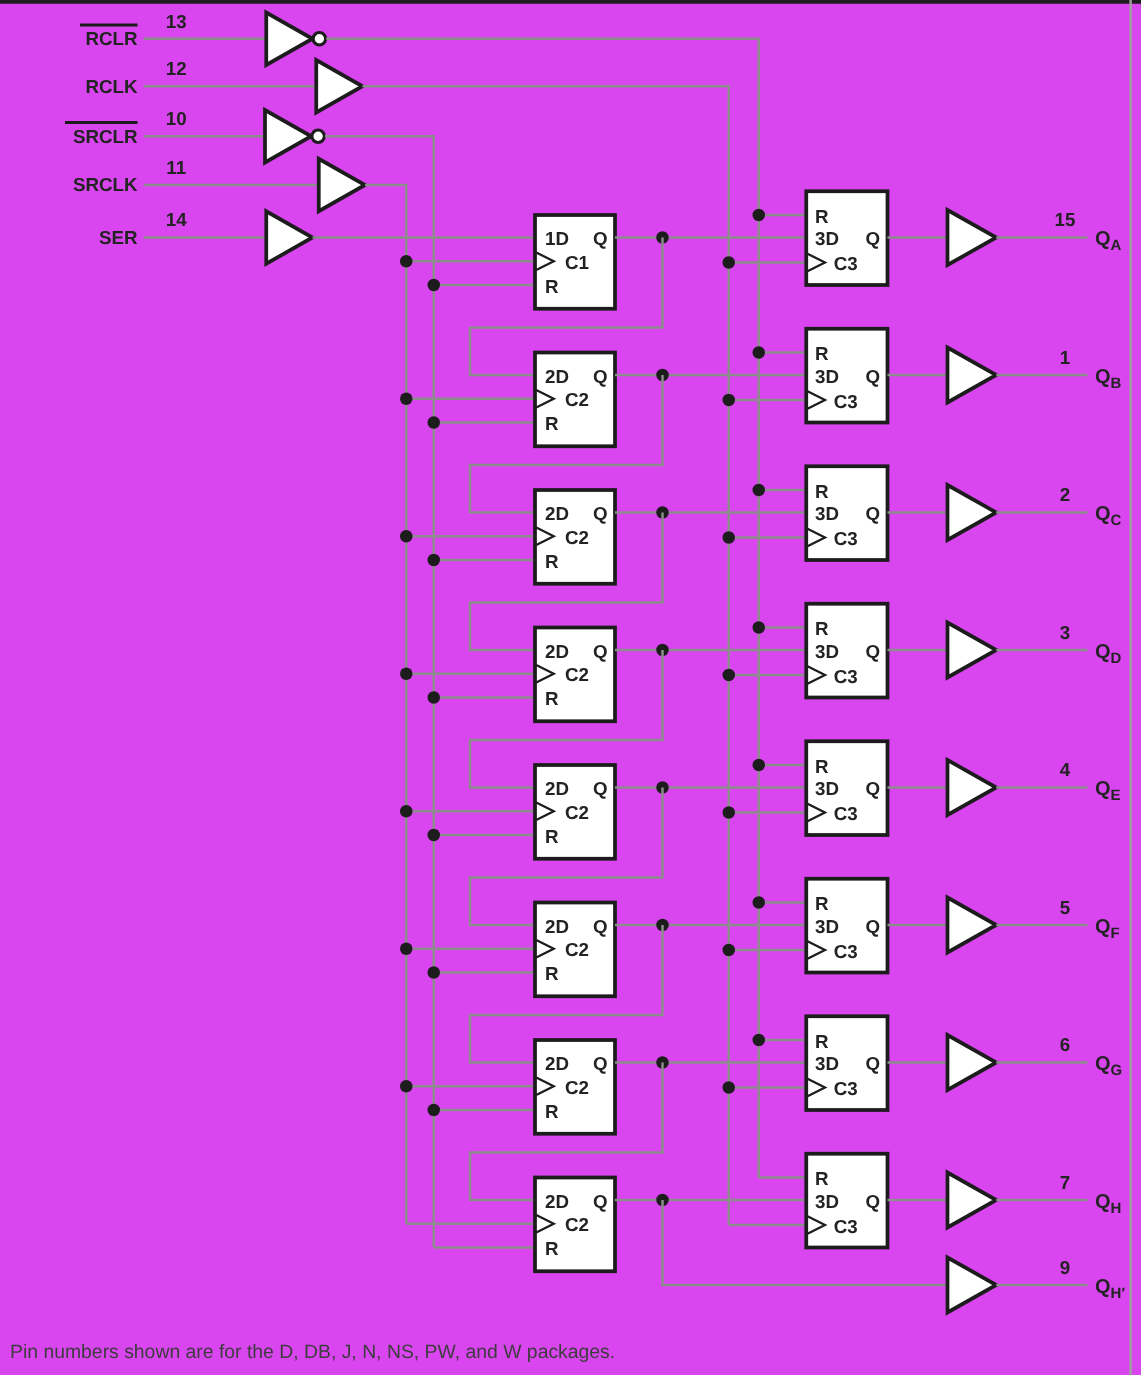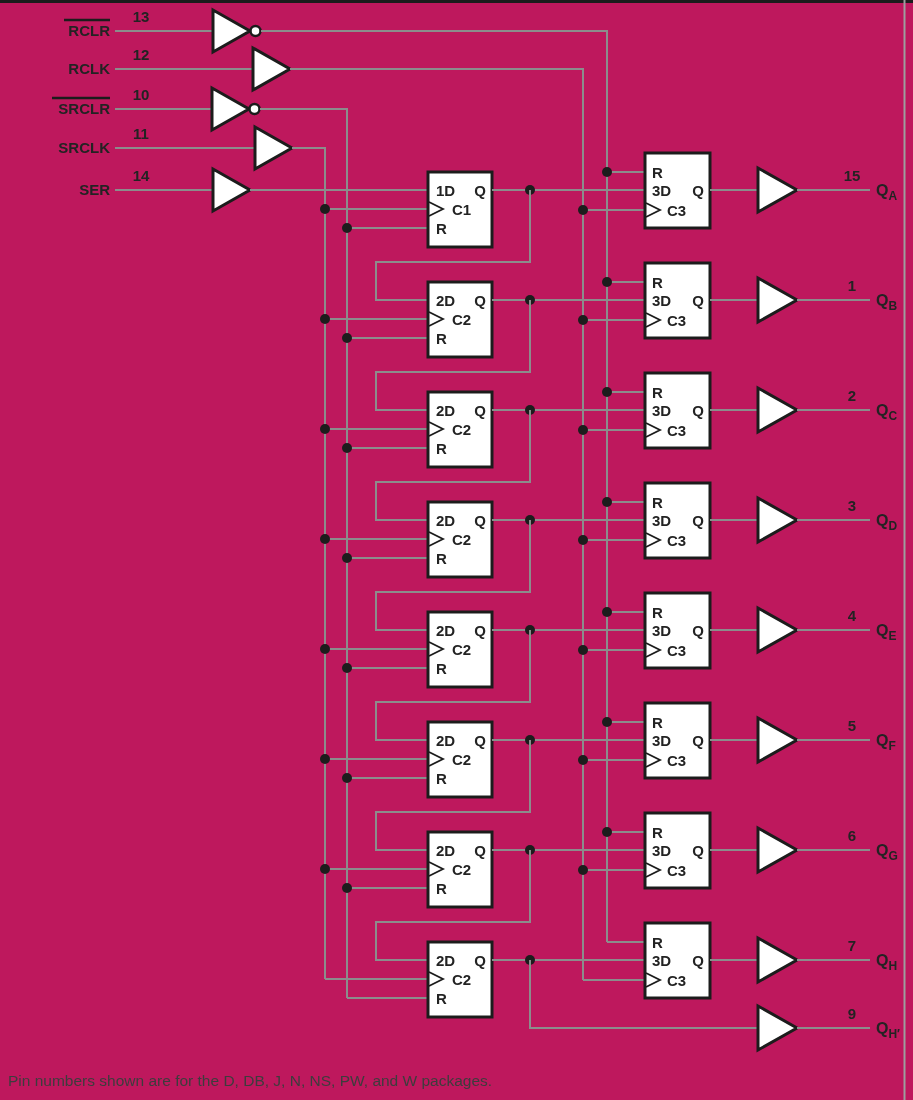--- a/index.html
+++ b/index.html
@@ -1,16 +1,16 @@
 <!DOCTYPE html>
 <html><head>
 <meta charset="utf-8">
 <style>
   html,body{margin:0;padding:0;background:#ffffff;}
-  .wrap{width:913px;height:1100px;position:relative;background:#be185d;}
+  .wrap{width:913px;height:1100px;position:relative;background:#d946ef;}
   svg{display:block;}
   text{fill:#232323;}
   .lbl{font-family:"Liberation Sans",sans-serif;font-weight:bold;font-size:15px;}
   .pin{font-family:"Liberation Sans",sans-serif;font-weight:bold;font-size:15px;}
   .boxlbl{font-family:"Liberation Sans",sans-serif;font-weight:bold;font-size:15px;}
   .outQ{font-family:"Liberation Sans",sans-serif;font-weight:bold;font-size:16px;}
   .outSub{font-family:"Liberation Sans",sans-serif;font-weight:bold;font-size:12px;}
   .note{font-family:"Liberation Sans",sans-serif;font-size:15.5px;fill:#3d3d3d;}
 </style>
 </head>

